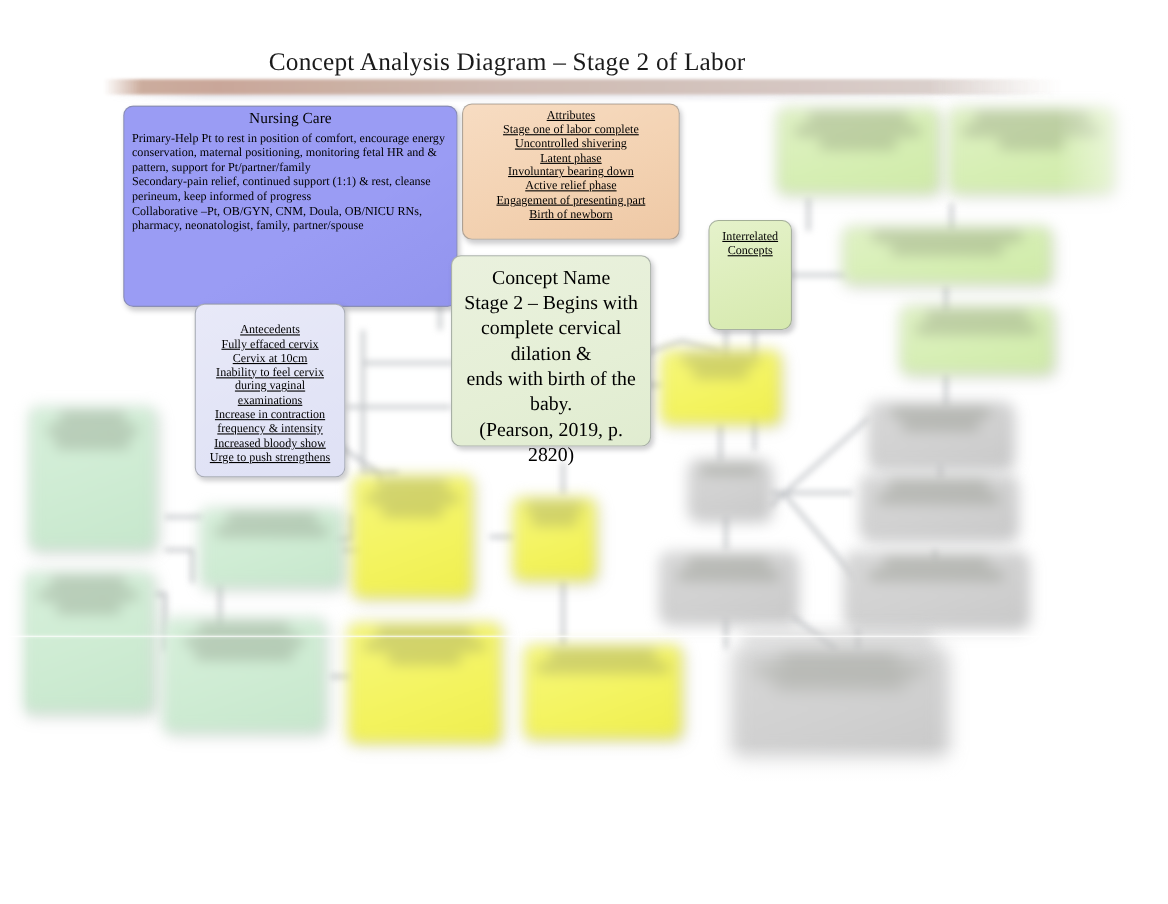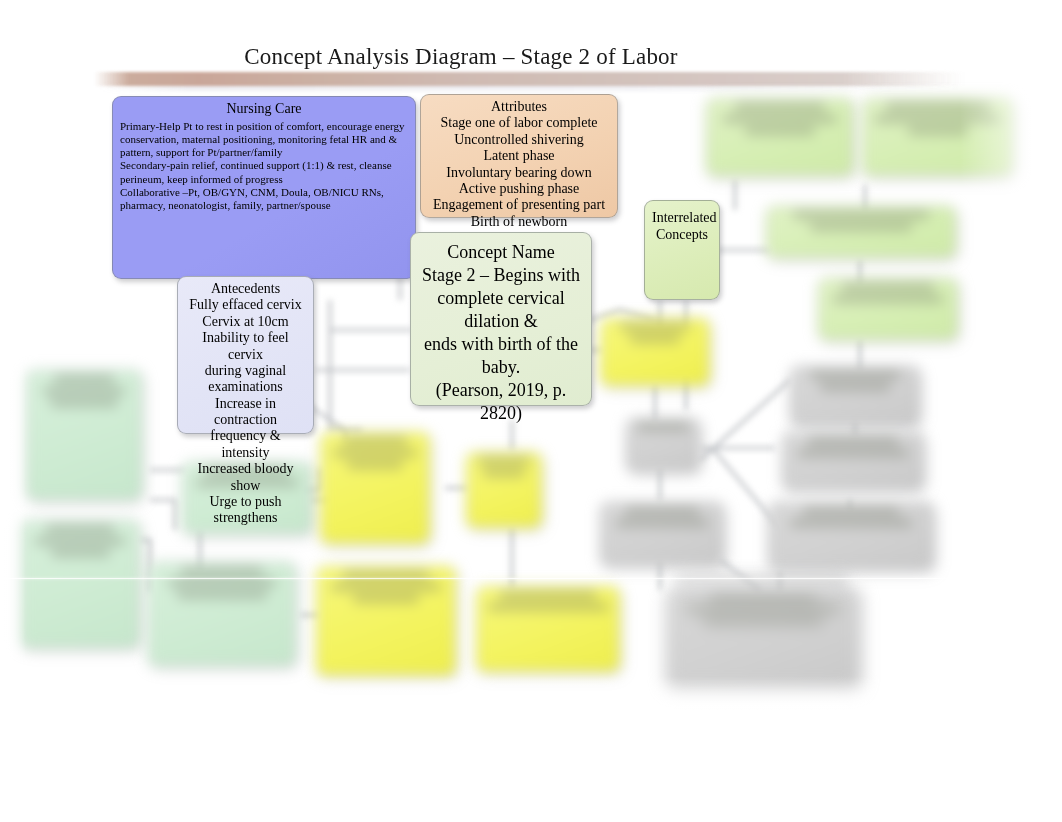--- a/index.html
+++ b/index.html
@@ -109,21 +109,21 @@
   .c-concept   { background: linear-gradient(160deg,#eaf1de 0%,#e5efd6 60%,#e0ecd0 100%); }
   .c-antec     { background: linear-gradient(160deg,#e8e9f8 0%,#e2e4f6 60%,#dfe1f5 100%); }
   .c-interrel  { background: linear-gradient(160deg,#e5f2cb 0%,#dcedb9 60%,#d6e9ae 100%); }
   .c-green     { background: linear-gradient(160deg,#d7f0db 0%,#cdebd2 60%,#c6e7cc 100%); }
   .c-ltgreen   { background: linear-gradient(160deg,#e0f2c5 0%,#d5eeb2 60%,#cfeaa8 100%); }
   .c-yellow    { background: linear-gradient(160deg,#f7f87b 0%,#f3f35e 60%,#eeee4e 100%); }
   .c-gray      { background: linear-gradient(160deg,#d8d8d8 0%,#d0d0d0 60%,#c9c9c9 100%); }
 
   
   .t-head  { font-size: 18px; }
-  .t-body  { font-size: 14px; }
+  .t-body  { font-size: 11px; text-decoration: underline; }
   .t-nc    { font-size: 11px; text-align: left; line-height: 1.20; }
   .t-nc .nc-title { text-align: center; font-size: 14px; display:block; margin-bottom: 2px;}
 
   
   .conn-layer {
     position: absolute;
     left: 0; top: 0;
     width: 1062px; height: 822px;
     z-index: 8;
     pointer-events: none;
@@ -312,38 +312,38 @@
     </div>
   </div>
 
   <div class="node sharp c-attrib" style="left:420px;top:94px;width:198px;height:124px;">
     <div class="inner t-body" style="padding-top:4px;line-height:1.17;">
       <div>Attributes</div>
       <div>Stage one of labor complete</div>
       <div>Uncontrolled shivering</div>
       <div>Latent phase</div>
       <div>Involuntary bearing down</div>
-      <div>Active pushing phase</div>
+      <div>Active relief phase</div>
       <div>Engagement of presenting part</div>
       <div>Birth of newborn</div>
     </div>
   </div>
 
   <div class="node sharp c-concept" style="left:410px;top:232px;width:182px;height:174px;">
     <div class="inner t-head" style="padding-top:8px;line-height:1.28;">
       <div>Concept Name</div>
       <div>Stage 2 – Begins with</div>
       <div>complete cervical dilation &amp;</div>
       <div>ends with birth of the baby.</div>
       <div>(Pearson, 2019, p. 2820)</div>
     </div>
   </div>
 
   <div class="node sharp c-antec" style="left:177px;top:276px;width:137px;height:158px;">
-    <div class="inner t-body" style="padding-top:4px;line-height:1.17;">
+    <div class="inner t-body" style="padding-top:17px;line-height:1.17;">
       <div>Antecedents</div>
       <div>Fully effaced cervix</div>
       <div>Cervix at 10cm</div>
       <div>Inability to feel cervix</div>
       <div>during vaginal</div>
       <div>examinations</div>
       <div>Increase in contraction</div>
       <div>frequency &amp; intensity</div>
       <div>Increased bloody show</div>
       <div>Urge to push strengthens</div>

